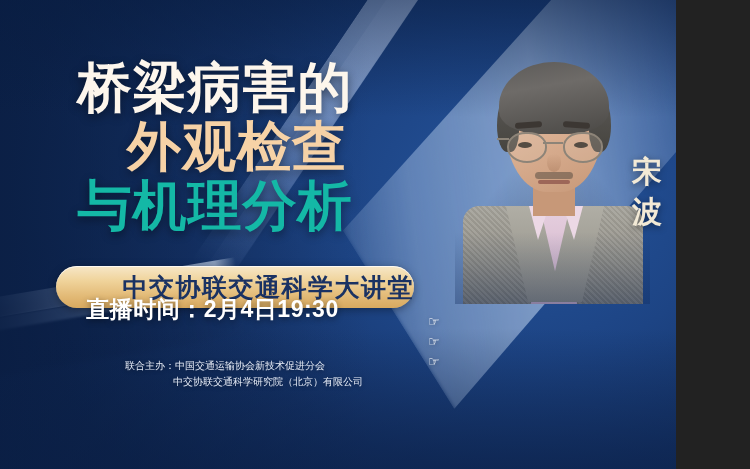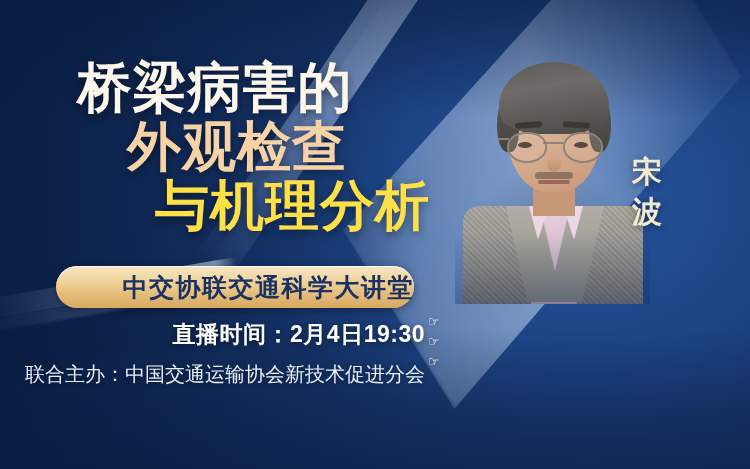--- a/index.html
+++ b/index.html
@@ -2,21 +2,21 @@
 <html lang="zh"><head>
 <meta charset="utf-8">
 <style>
   html, body {
     margin: 0;
     padding: 0;
     background: #222;
   }
   #poster {
     position: relative;
-    width: 750px;
+    width: 676px;
     height: 469px;
     overflow: hidden;
     font-family: "Liberation Sans", "DejaVu Sans", sans-serif;
     background: #0d2654;
     user-select: none;
   }
 
   
   .bg-base {
     position: absolute;
@@ -122,21 +122,21 @@
   .title-line {
     font-size: 54px;
     font-weight: bold;
     line-height: 1.09;
     letter-spacing: 1px;
     white-space: nowrap;
     text-shadow: 0 3px 10px rgba(0,0,0,0.45);
   }
   .t1 { color: #fdf6ec; }
   .t2 { color: #f6d2a6; margin-left: 44px; }
-  .t3 { color: #fde047; text-align: right; }
+  .t3 { color: #14b8a6; }
 
   
   .pill {
     position: absolute;
     left: 56px;
     top: 266px;
     width: 358px;
     height: 42px;
     border-radius: 21px;
     background: linear-gradient(180deg, #f7e7c8 0%, #f0d49c 34%, #e3bb78 70%, #d8a95f 100%);
@@ -150,39 +150,39 @@
     font-weight: bold;
     color: #1a3263;
     letter-spacing: 1.5px;
     white-space: nowrap;
   }
 
   
   .live-time {
     position: absolute;
     left: 0;
-    top: 319px;
+    top: 294px;
     width: 425px;
-    text-align: right;
+    text-align: center;
     color: #ffffff;
     font-size: 23px;
     font-weight: bold;
     letter-spacing: 0.5px;
     white-space: nowrap;
     text-shadow: 0 2px 6px rgba(0,0,0,0.45);
   }
 
   
   .organisers {
     position: absolute;
     left: 0;
     top: 358px;
     width: 450px;
     color: #e8eef9;
-    font-size: 20px;
+    font-size: 10px;
     line-height: 1.62;
     text-align: center;
     white-space: nowrap;
     text-shadow: 0 1px 4px rgba(0,0,0,0.4);
   }
   .organisers .org-row { display: block; }
   .org-indent { padding-left: 86px; }
 
   
   .speaker-name {
@@ -473,20 +473,21 @@
   </div>
 
   <div class="pill">
     <span class="pill-text">中交协联交通科学大讲堂</span>
   </div>
 
   <div class="live-time">直播时间：2月4日19:30</div>
 
   <div class="organisers">
     <span class="org-row">联合主办：中国交通运输协会新技术促进分会</span>
+    <span class="org-row org-indent">中交协联交通科学研究院（北京）有限公司</span>
   </div>
 
   <div class="speaker-name">
     <span>宋</span>
     <span>波</span>
   </div>
 
   <div class="creds">
     <div class="cred-row">
       <span class="cred-ico">☞</span>

